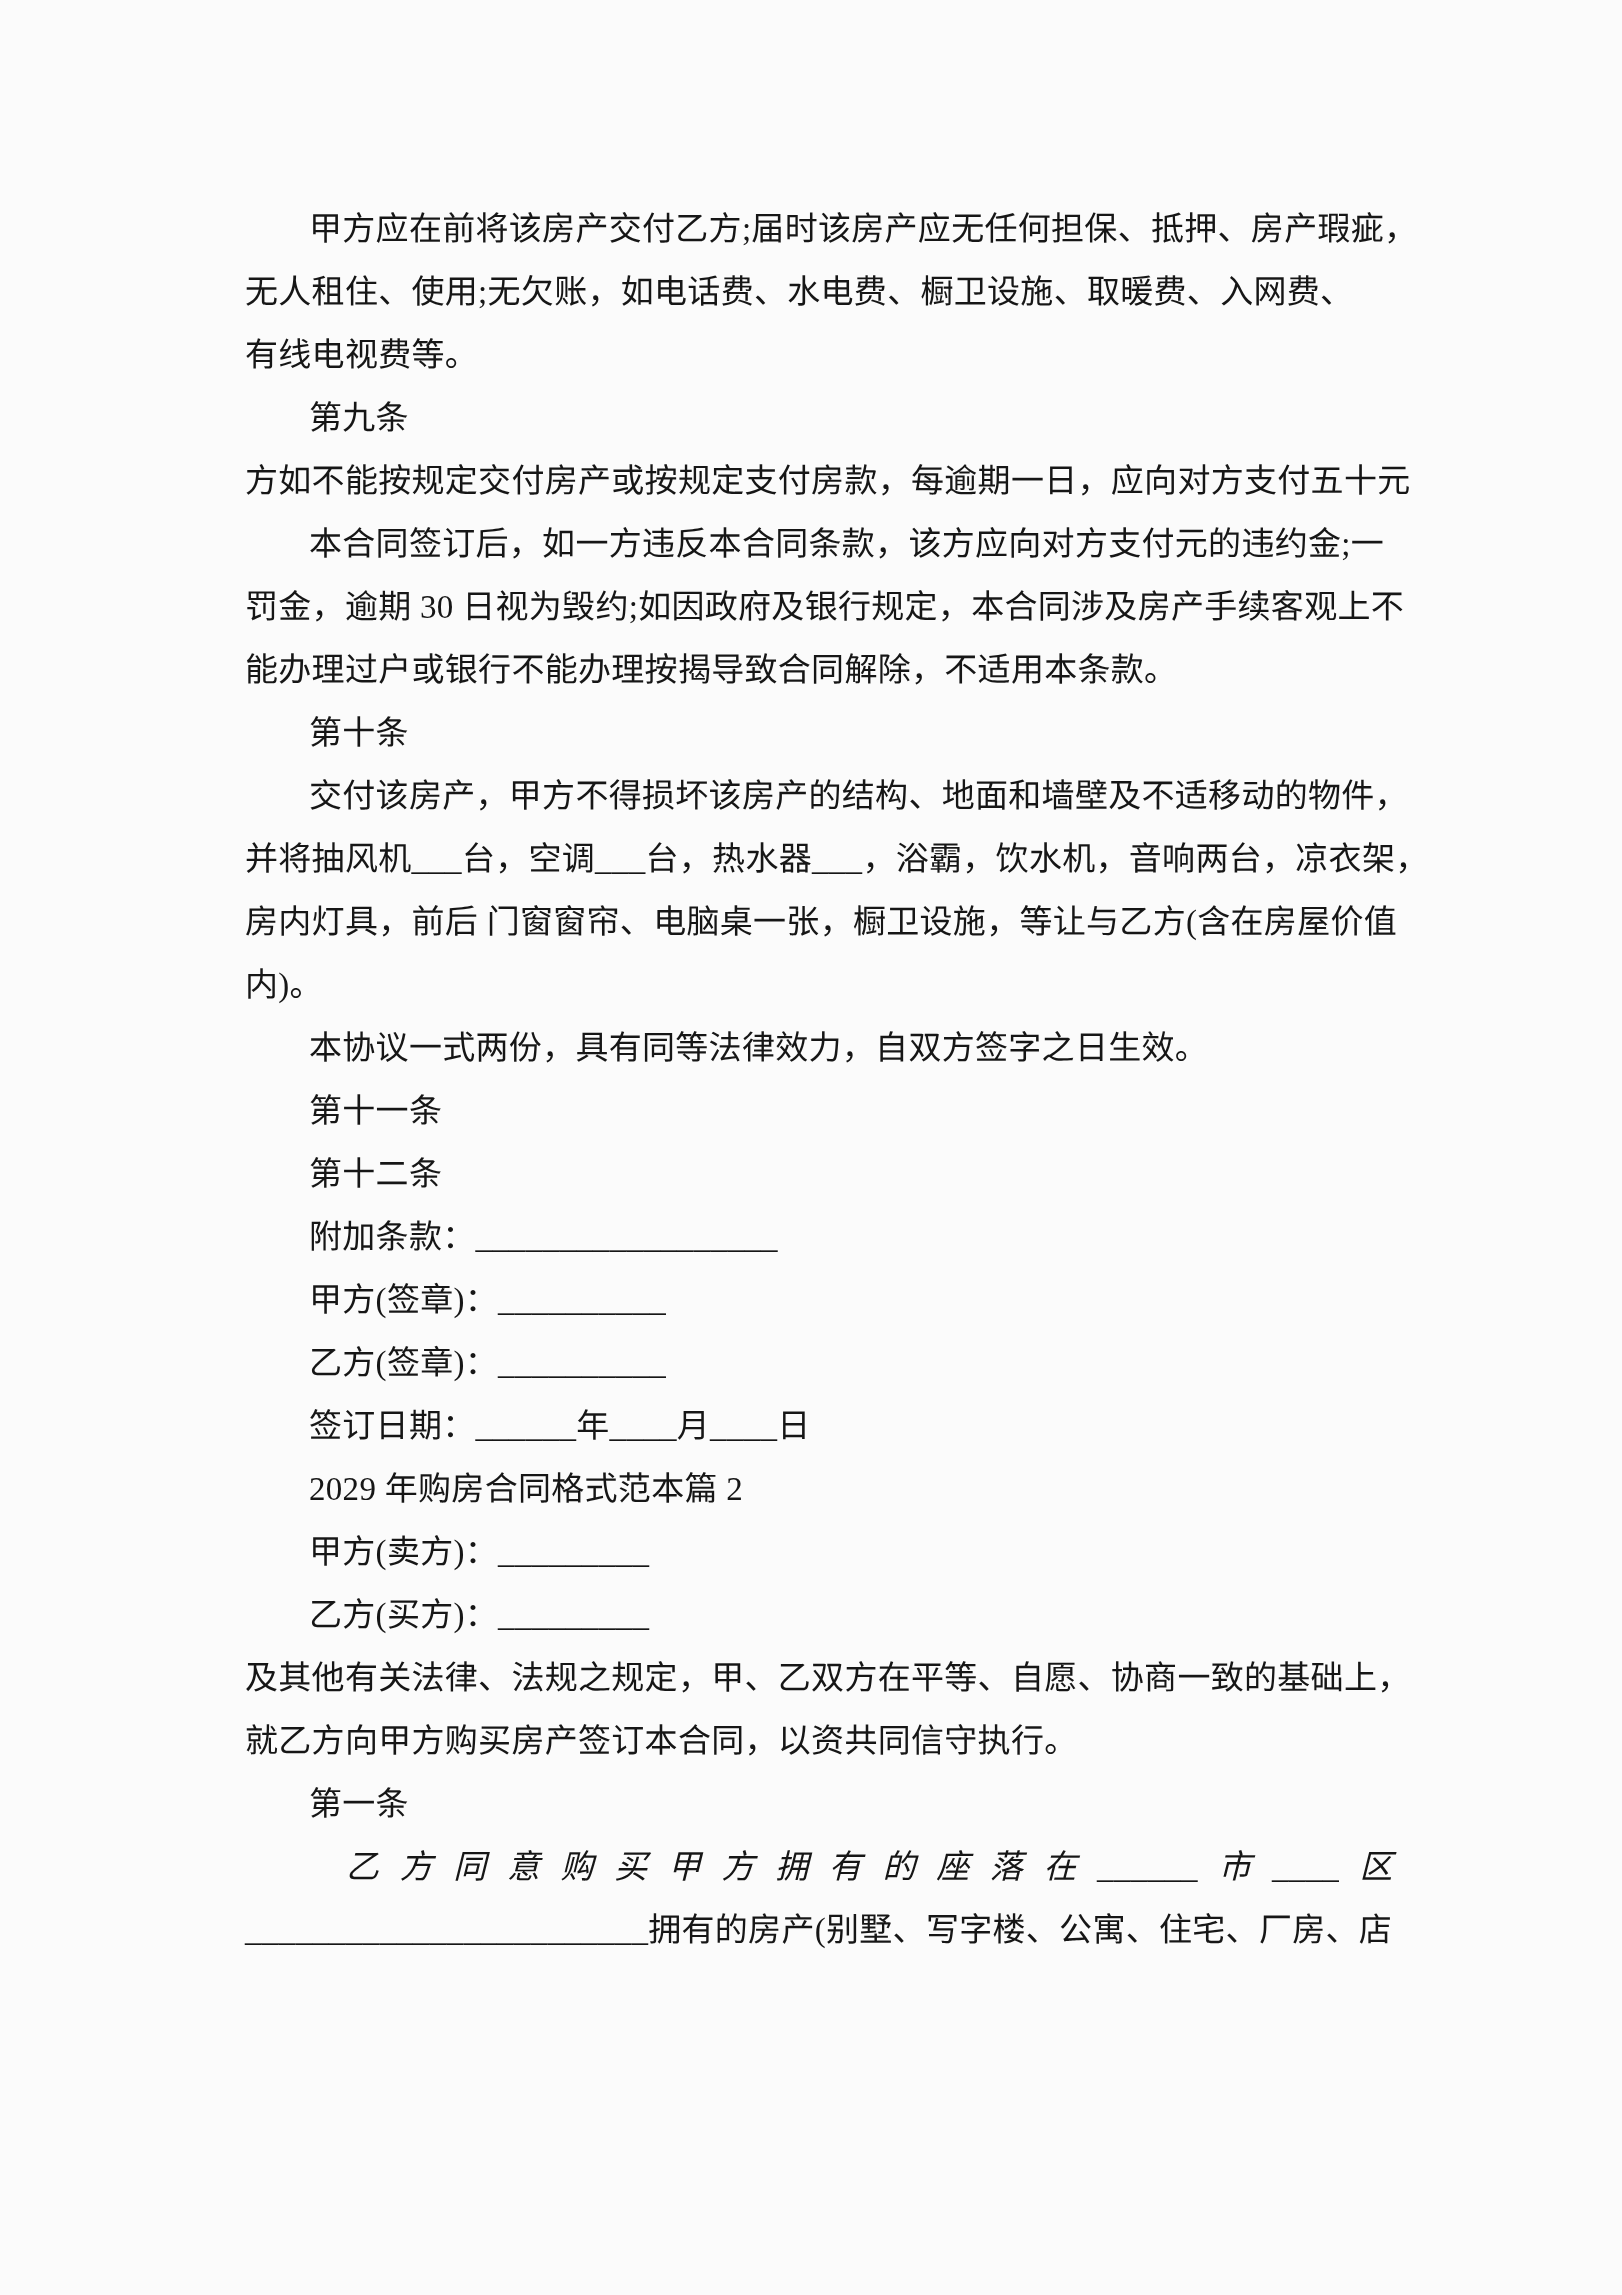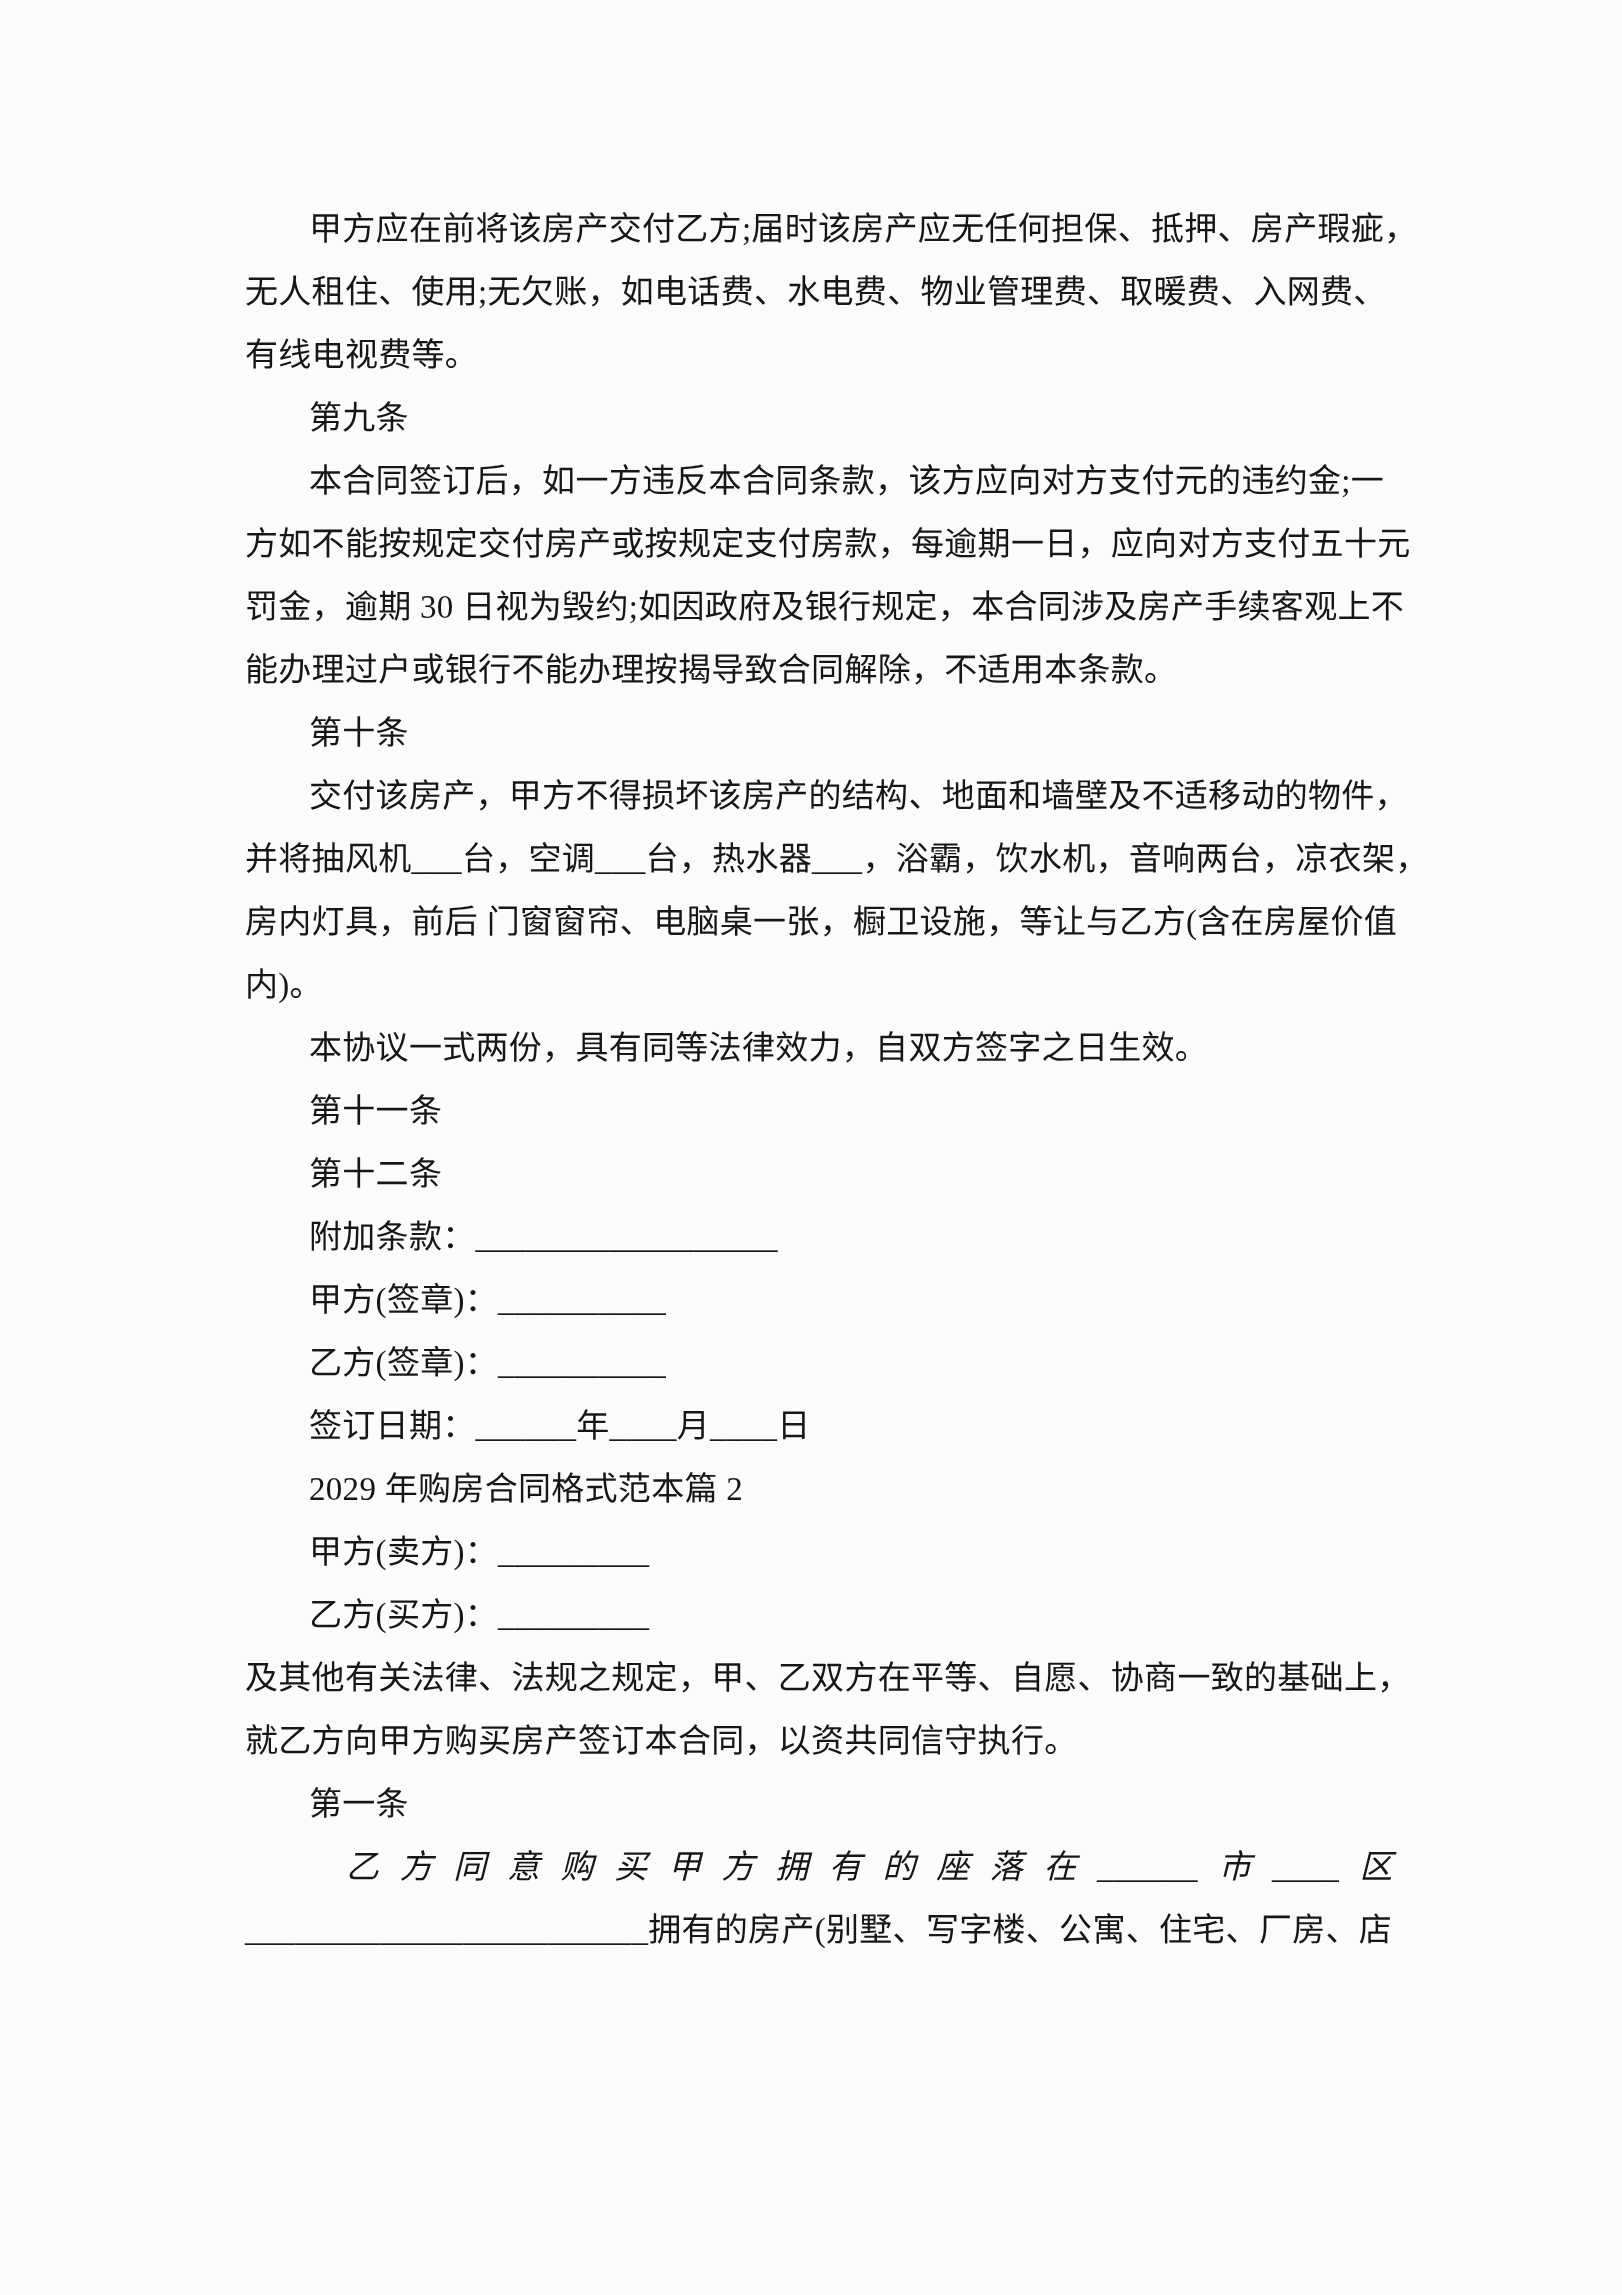--- a/index.html
+++ b/index.html
@@ -40,25 +40,25 @@
     word-spacing: 11.8px;
     font-style: italic;
   }
 </style>
 </head>
 <body>
 
 <div class="page">
   <div class="content">
     <p class="line indent">甲方应在前将该房产交付乙方;届时该房产应无任何担保、抵押、房产瑕疵，</p>
-    <p class="line">无人租住、使用;无欠账，如电话费、水电费、物业管理费、取暖费、入网费、</p>
+    <p class="line">无人租住、使用;无欠账，如电话费、水电费、橱卫设施、取暖费、入网费、</p>
     <p class="line">有线电视费等。</p>
     <p class="line indent">第九条</p>
+    <p class="line">方如不能按规定交付房产或按规定支付房款，每逾期一日，应向对方支付五十元</p>
     <p class="line indent">本合同签订后，如一方违反本合同条款，该方应向对方支付元的违约金;一</p>
-    <p class="line">方如不能按规定交付房产或按规定支付房款，每逾期一日，应向对方支付五十元</p>
     <p class="line">罚金，逾期 30 日视为毁约;如因政府及银行规定，本合同涉及房产手续客观上不</p>
     <p class="line">能办理过户或银行不能办理按揭导致合同解除，不适用本条款。</p>
     <p class="line indent">第十条</p>
     <p class="line indent">交付该房产，甲方不得损坏该房产的结构、地面和墙壁及不适移动的物件，</p>
     <p class="line">并将抽风机___台，空调___台，热水器___，浴霸，饮水机，音响两台，凉衣架，</p>
     <p class="line">房内灯具，前后 门窗窗帘、电脑桌一张，橱卫设施，等让与乙方(含在房屋价值</p>
     <p class="line">内)。</p>
     <p class="line indent">本协议一式两份，具有同等法律效力，自双方签字之日生效。</p>
     <p class="line indent">第十一条</p>
     <p class="line indent">第十二条</p>

